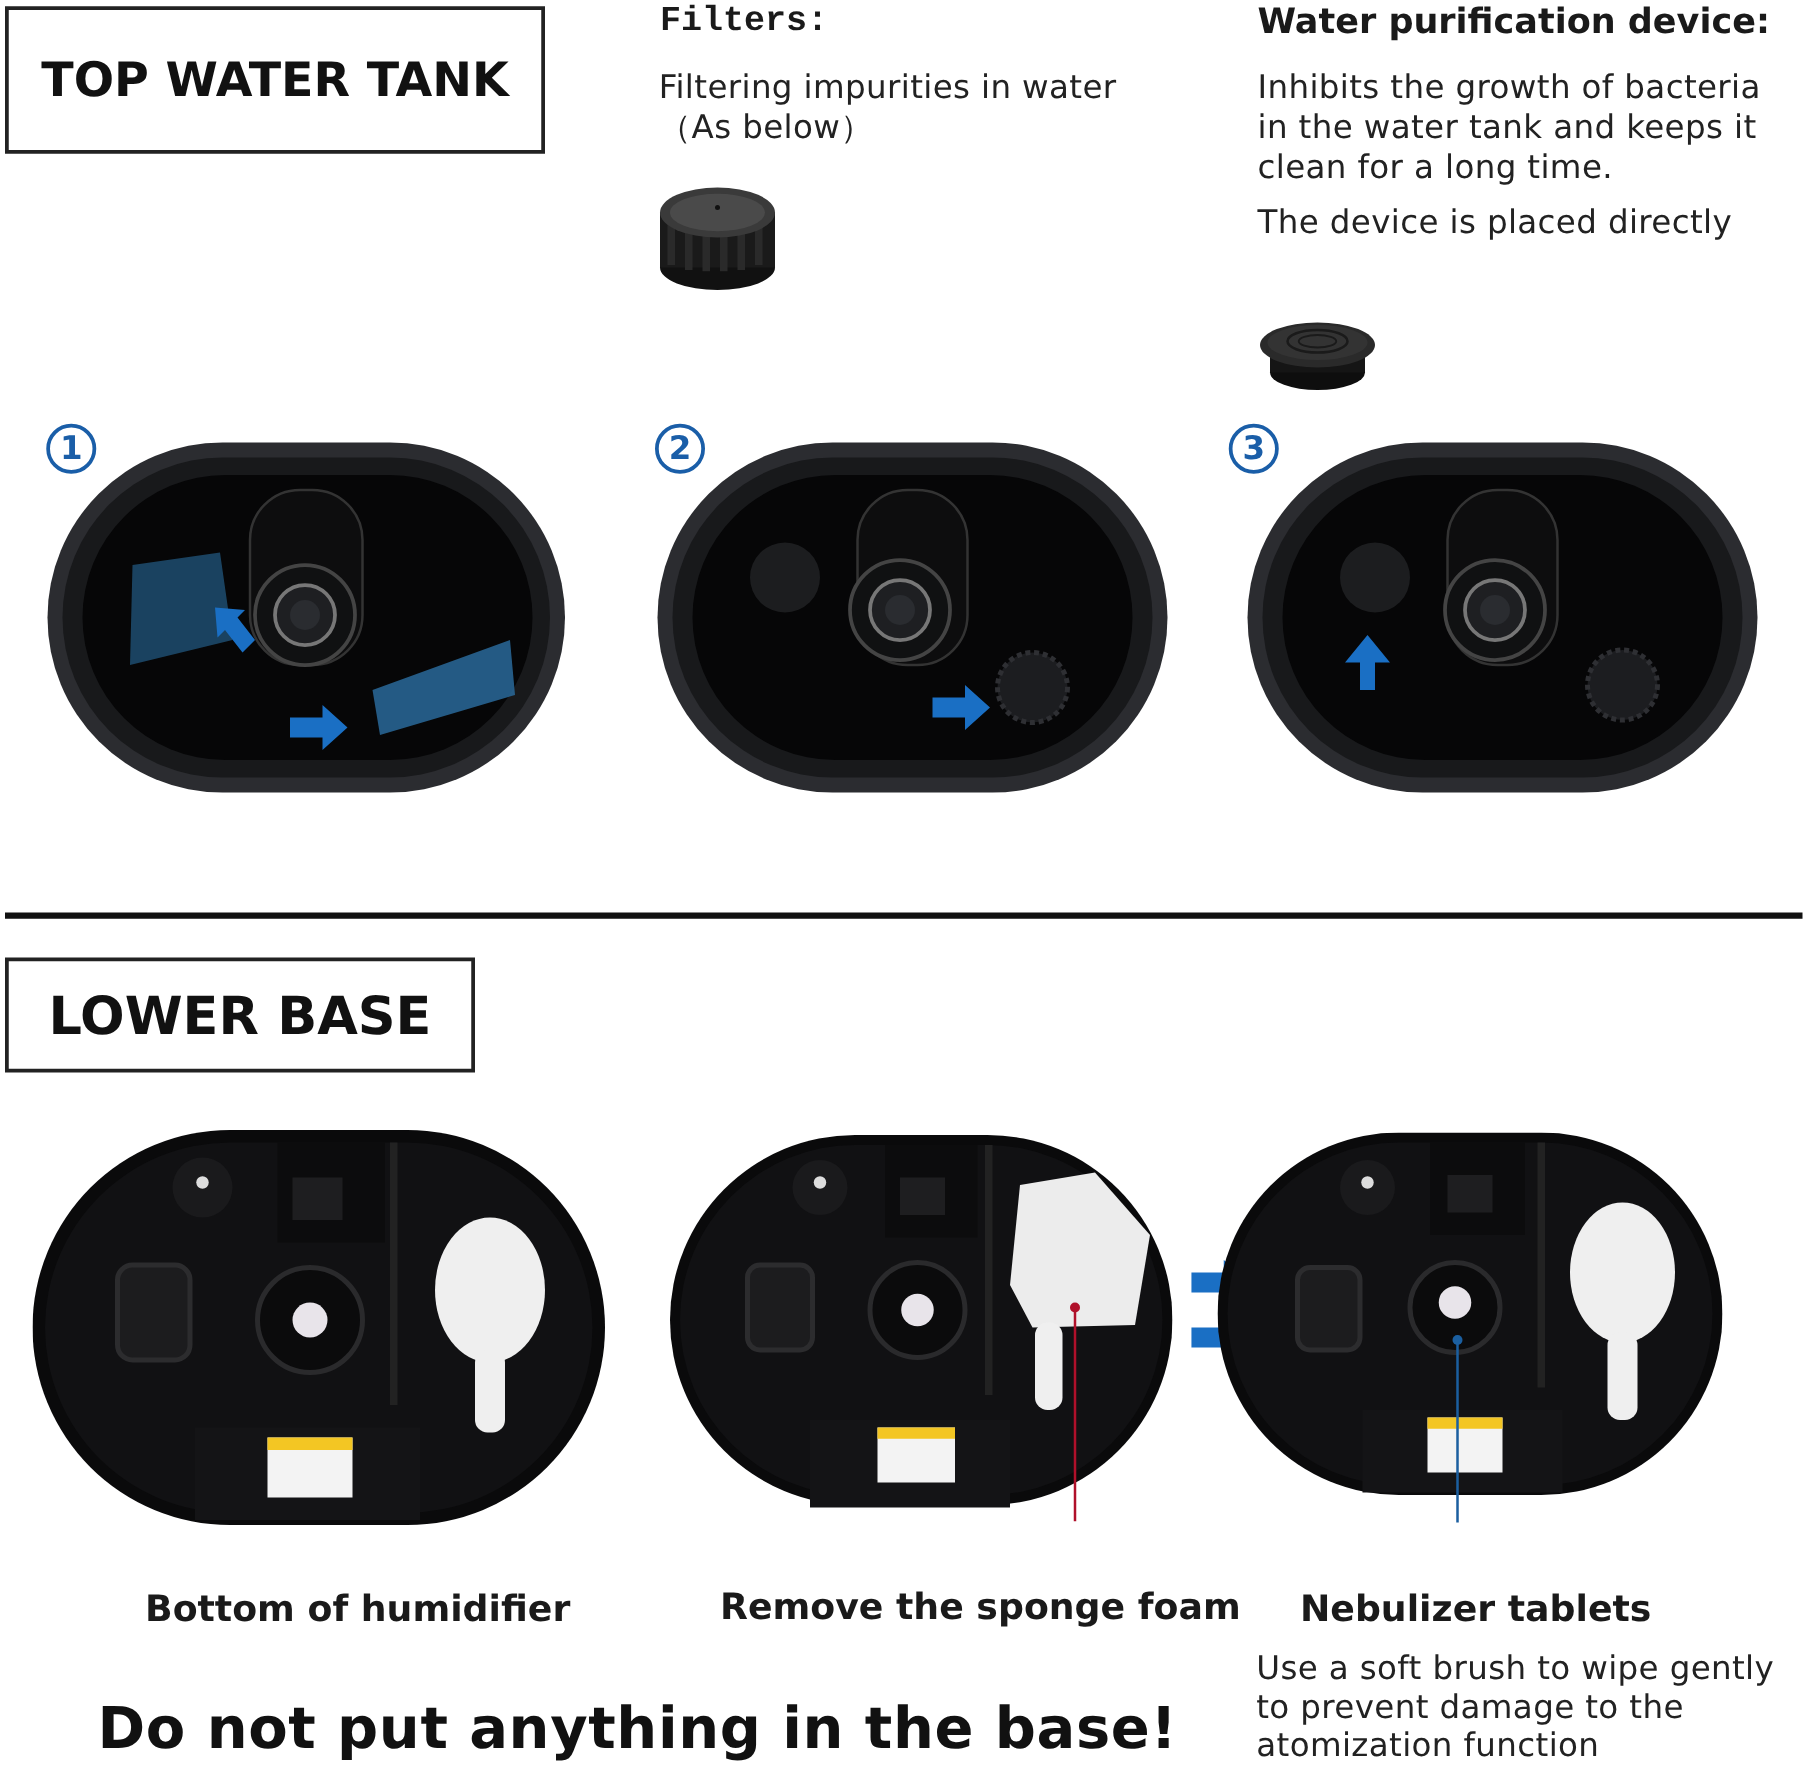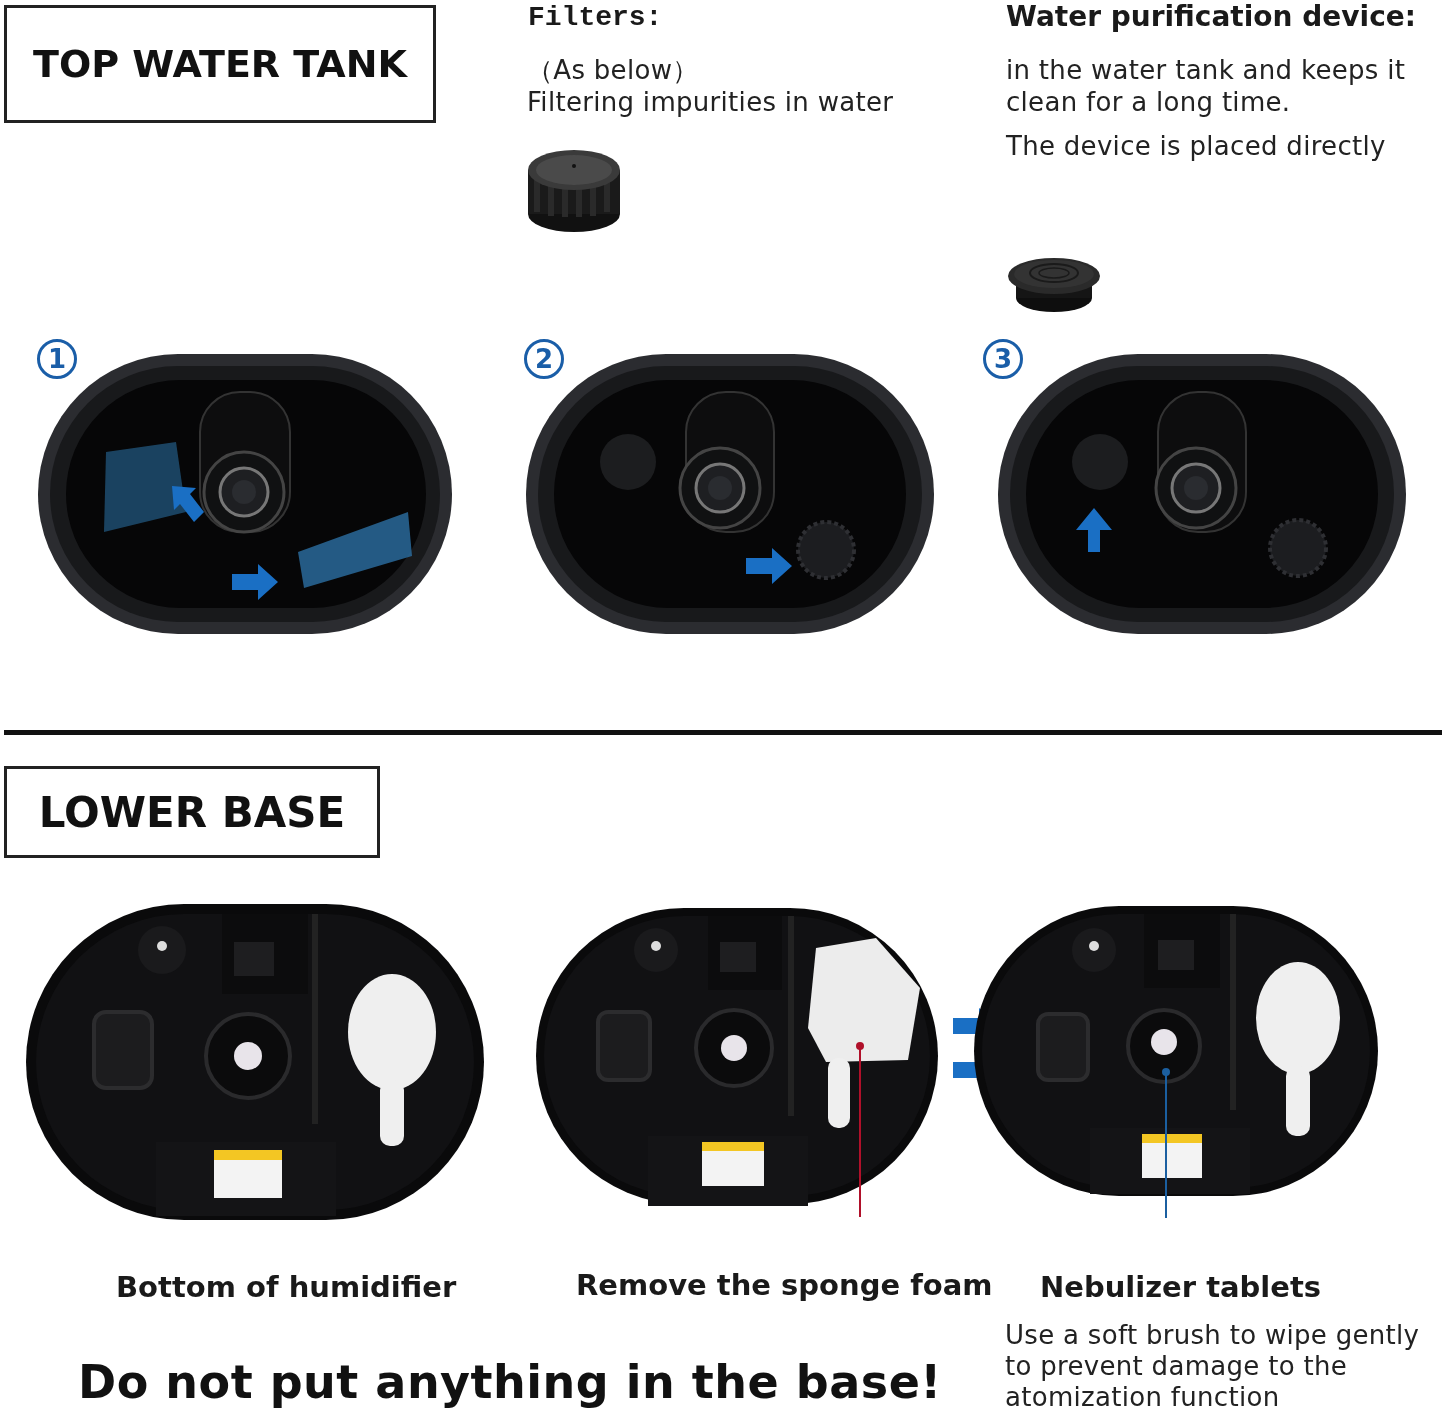--- a/index.html
+++ b/index.html
@@ -16,42 +16,43 @@
 </style>
 </head>
 <body>
 
 <div class="section-box" style="left:4px; top:5px; width:432px; height:118px; font-size:38px;">
   <span>TOP WATER TANK</span>
 </div>
 
 <div class="abs h-bold" style="left:528px; top:2px; font-size:28px;font-family:Liberation Mono, monospace;">Filters:</div>
 <div class="abs body-text" style="left:527px; top:54px;">
+  <div>Filtering impurities in water</div>
   <div>（As below）</div>
-  <div>Filtering impurities in water</div>
 </div>
 
 <svg class="abs" style="left:524px; top:142px;" width="100" height="96" viewBox="0 0 100 96">
   <ellipse cx="50" cy="72" rx="46" ry="18" fill="#111"></ellipse>
   <rect x="4" y="28" width="92" height="44" fill="#1a1a1a"></rect>
   <g fill="#2a2a2a">
     <rect x="10" y="30" width="6" height="40"></rect>
       <rect x="24" y="32" width="6" height="42"></rect>
       <rect x="38" y="33" width="6" height="42"></rect>
     <rect x="52" y="33" width="6" height="42"></rect>
       <rect x="66" y="32" width="6" height="42"></rect>
       <rect x="80" y="30" width="6" height="40"></rect>
   </g>
   <ellipse cx="50" cy="28" rx="46" ry="20" fill="#3a3a3a"></ellipse>
   <ellipse cx="50" cy="28" rx="38" ry="15" fill="#4a4a4a"></ellipse>
   <circle cx="50" cy="24" r="2" fill="#111"></circle>
 </svg>
 
 <div class="abs h-bold" style="left:1006px; top:0px; font-size:28px; white-space:nowrap;text-align:right;">Water purification device:</div>
 <div class="abs body-text" style="left:1006px; top:54px; white-space:nowrap;">
+  <div>Inhibits the growth of bacteria</div>
   <div>in the water tank and  keeps it</div>
   <div>clean for a long time.</div>
   <div style="height:12px"></div>
   <div>The device is placed directly</div>
 </div>
 
 <svg class="abs" style="left:1004px; top:246px;" width="100" height="72" viewBox="0 0 100 72">
   <ellipse cx="50" cy="52" rx="38" ry="14" fill="#0e0e0e"></ellipse>
   <rect x="12" y="30" width="76" height="22" fill="#151515"></rect>
   <ellipse cx="50" cy="30" rx="46" ry="18" fill="#2a2a2a"></ellipse>

